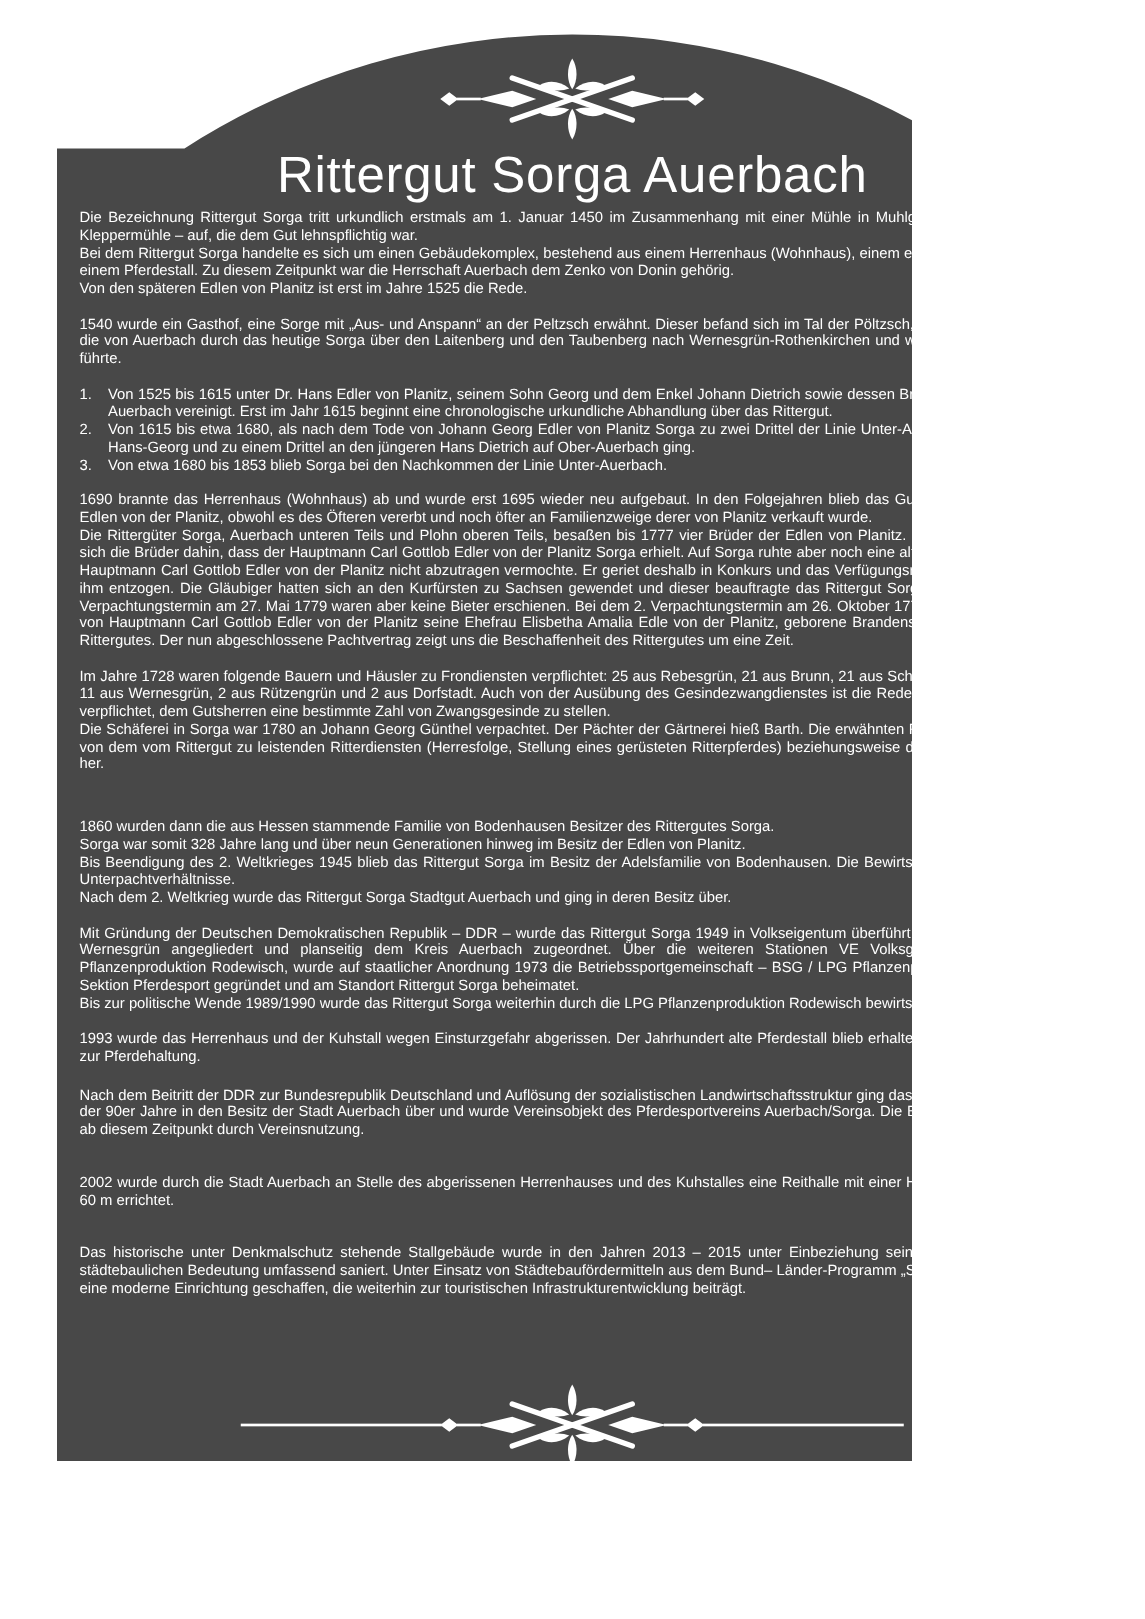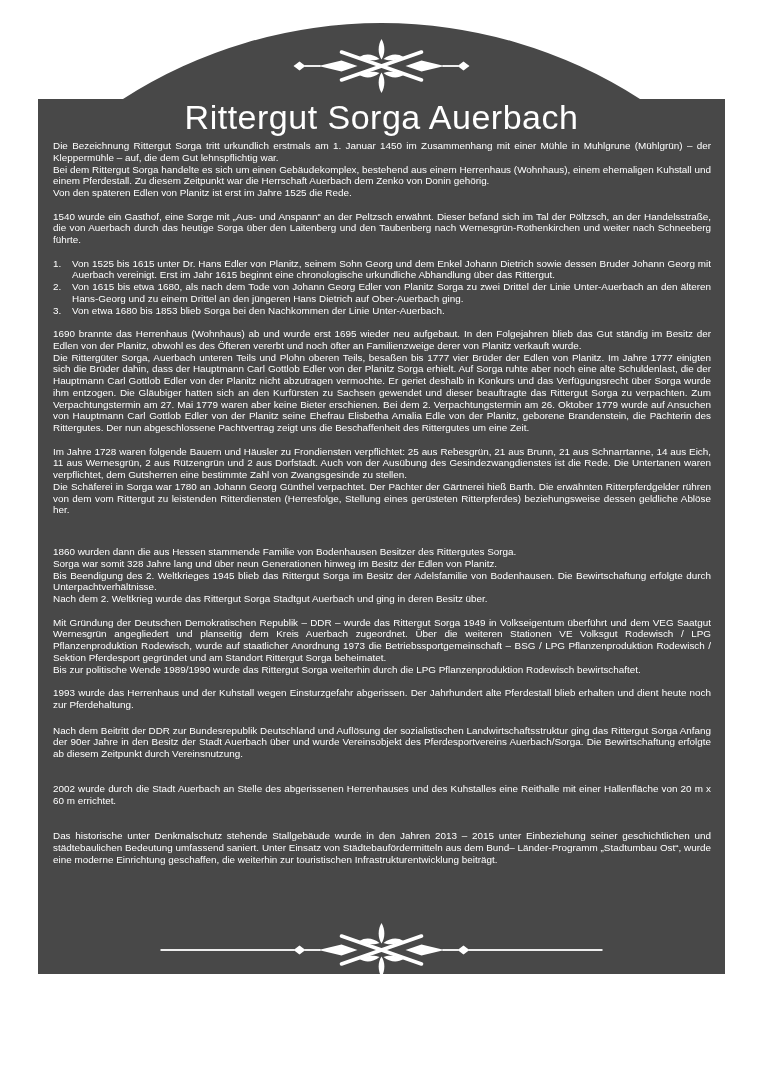--- a/index.html
+++ b/index.html
@@ -1,18 +1,18 @@
 <!DOCTYPE html>
 <html><head>
 <meta charset="utf-8">
 <style>
   html, body { margin: 0; padding: 0; background: #ffffff; }
   .stage {
     position: relative;
-    width: 763px;
+    width: 608px;
     height: 1079px;
     background: #ffffff;
     overflow: hidden;
     font-family: "Liberation Sans", sans-serif;
   }
   svg.bg {
     position: absolute;
     left: 0; top: 0;
     width: 763px; height: 1079px;
     display: block;

